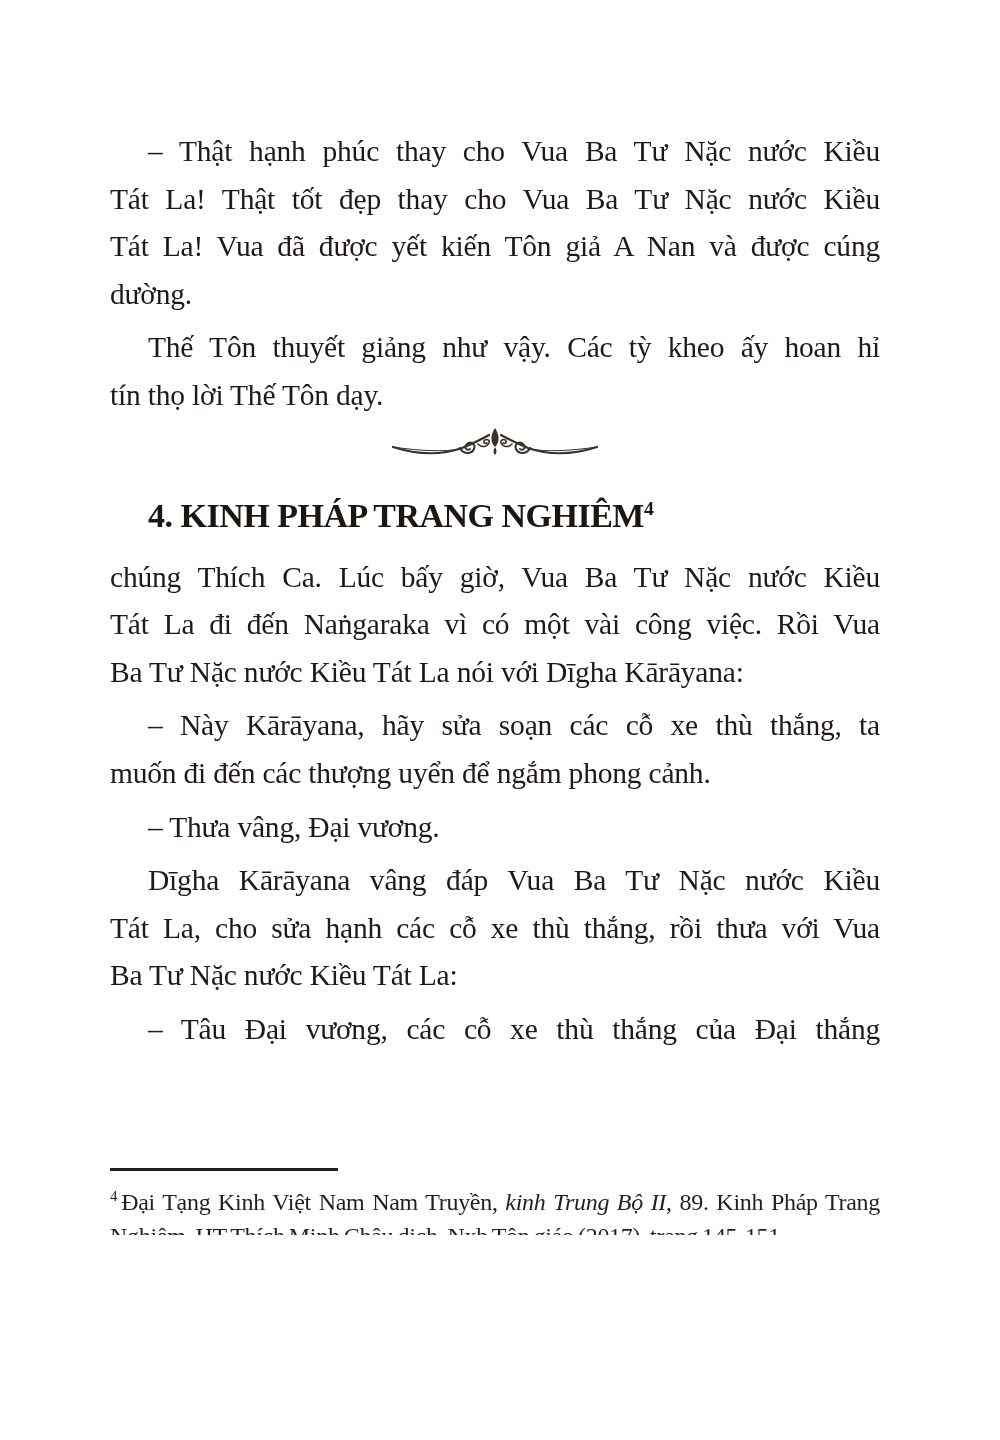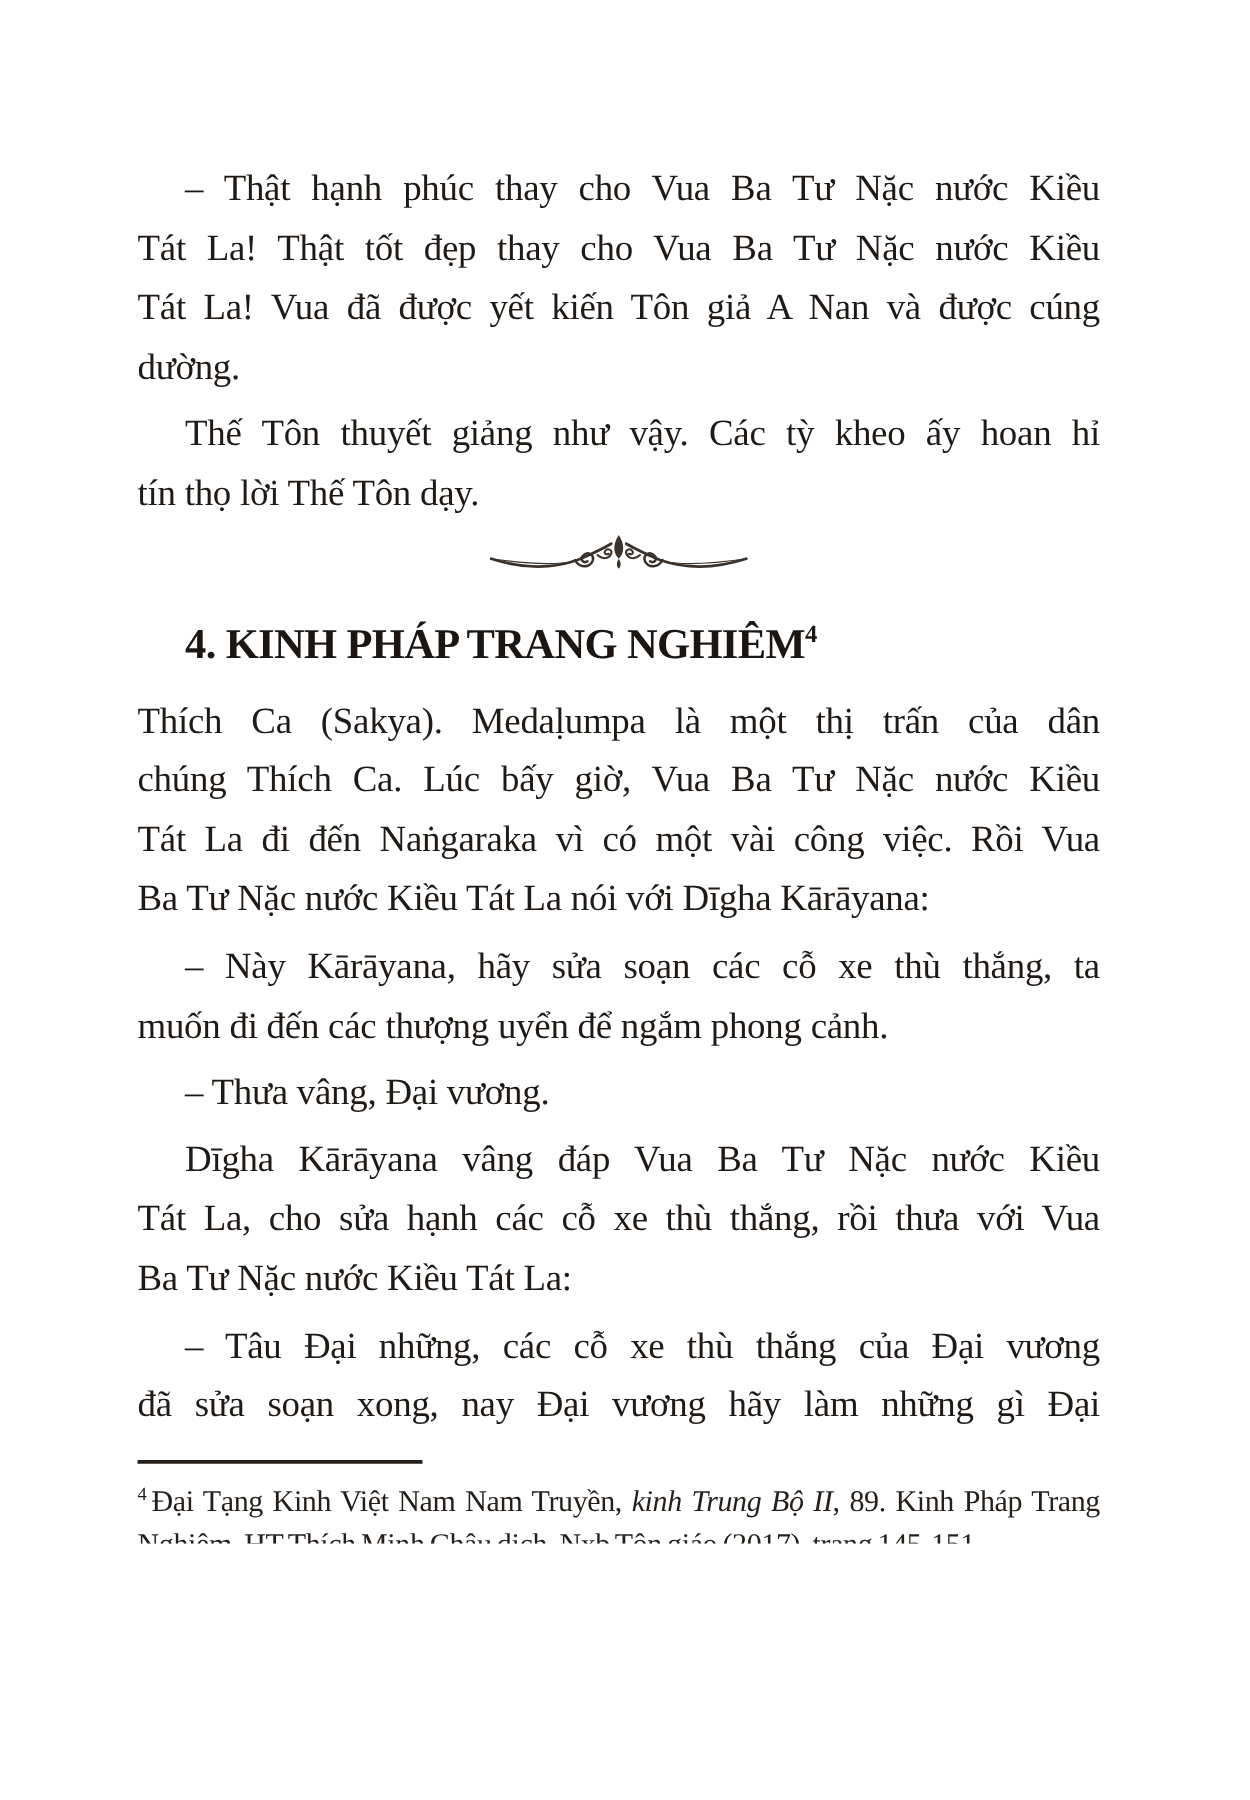--- a/index.html
+++ b/index.html
@@ -145,40 +145,38 @@
       <path d="M140 22 c -3 6, -11 7, -14 1 c -2 -5, 4 -9, 8 -4 c 2 3, -1 6, -4 4" stroke="#3a312a" stroke-width="2" fill="none" stroke-linecap="round"></path>
 
       <path d="M122 18 c -4 4, -9 3, -11 -1 c -1 -3, 3 -5, 5 -2 c 1 2, -1 3, -3 2" stroke="#3a312a" stroke-width="1.6" fill="none" stroke-linecap="round"></path>
 
       <path d="M105 2 C 100.5 9, 100 16, 105 21 C 110 16, 109.5 9, 105 2 Z" fill="#3a312a"></path>
       <path d="M105 21 c -2 3, -2 6, 0 8 c 2 -2, 2 -5, 0 -8 Z" fill="#3a312a"></path>
     </svg>
   </div>
 <div class="heading"><span>4. </span><span>KINH PHÁP TRANG NGHIÊM</span><sup>4</sup></div>
       <div class="para">
-        <div class="tl j">Thích Ca (Sakya). Medaḷumpa là một thị trấn của dân</div>
         <div class="tl j">chúng Thích Ca. Lúc bấy giờ, Vua Ba Tư Nặc nước Kiều</div>
         <div class="tl j">Tát La đi đến Naṅgaraka vì có một vài công việc. Rồi Vua</div>
         <div class="tl">Ba Tư Nặc nước Kiều Tát La nói với Dīgha Kārāyana:</div>
       </div>
       <div class="para">
         <div class="tl j ind">– Này Kārāyana, hãy sửa soạn các cỗ xe thù thắng, ta</div>
         <div class="tl">muốn đi đến các thượng uyển để ngắm phong cảnh.</div>
       </div>
       <div class="para">
         <div class="tl ind">– Thưa vâng, Đại vương.</div>
       </div>
       <div class="para">
         <div class="tl j ind">Dīgha Kārāyana vâng đáp Vua Ba Tư Nặc nước Kiều</div>
         <div class="tl j">Tát La, cho sửa hạnh các cỗ xe thù thắng, rồi thưa với Vua</div>
         <div class="tl">Ba Tư Nặc nước Kiều Tát La:</div>
       </div>
       <div class="para">
-        <div class="tl j ind">– Tâu Đại những, các cỗ xe thù thắng của Đại vương</div>
-        <div class="tl j">đã sửa soạn xong, nay Đại vương hãy làm những gì Đại</div>
+        <div class="tl j ind">– Tâu Đại vương, các cỗ xe thù thắng của Đại thắng</div>
       </div>
     </div>
 
   <div class="footnote-block">
     <div class="fn-rule"></div>
     <div class="fn-text"><sup>4</sup><span>Đại Tạng Kinh Việt Nam Nam Truyền, </span><span class="it">kinh Trung Bộ II</span><span>, 89. Kinh Pháp Trang Nghiêm, HT Thích Minh Châu dịch, Nxb Tôn giáo (2017), trang 145-151.</span></div>
   </div>
 
   <div class="footer">
     <span class="footer-author">THÍCH CHÂN TÍNH</span>

